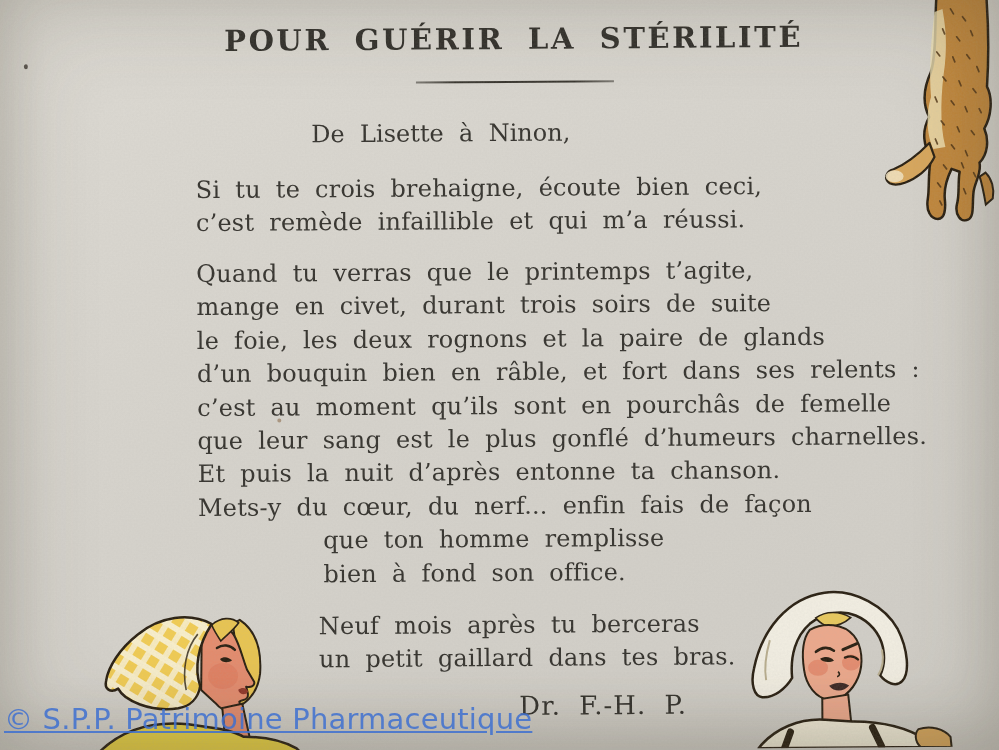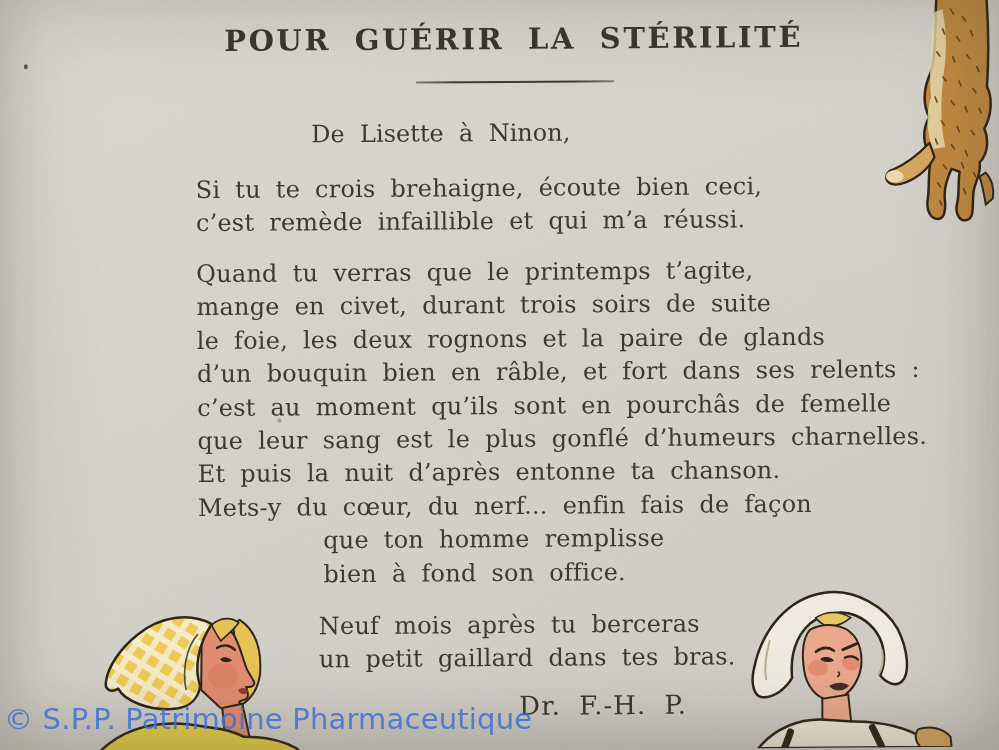--- a/index.html
+++ b/index.html
@@ -31,21 +31,21 @@
   #stanza2 .indent{padding-left:125px;}
   #stanza3{top:609px;left:317px;}
   .signature{
     position:absolute;top:691px;left:517px;font-size:26px;
     letter-spacing:1px;word-spacing:9px;white-space:nowrap;color:#2e2c27;
   }
   .watermark{
     position:absolute;top:702px;left:4px;
     font-family:"DejaVu Sans","Liberation Sans",sans-serif;
     font-size:29px;letter-spacing:.2px;white-space:nowrap;
-    color:rgba(62,112,208,.85);z-index:30;
+    color:rgba(62,112,208,.85);z-index:30;text-decoration:underline;
   }
   .illus{position:absolute;z-index:5;}
   #hare-leg{top:0;left:875px;width:124px;height:225px;}
   #woman-left{top:588px;left:88px;width:230px;height:162px;}
   #woman-right{top:582px;left:728px;width:225px;height:168px;}
   .speck{position:absolute;border-radius:50%;z-index:2;}
   #speck1{top:61px;left:26px;width:4px;height:5px;background:#55504a;}
   #speck2{top:417px;left:277px;width:4px;height:4px;background:#8a6a4a;opacity:.6;}
   .grain{position:absolute;inset:0;z-index:20;pointer-events:none;}
   .vignette{

